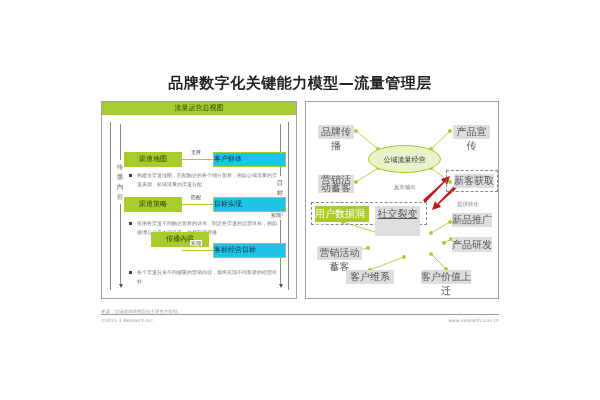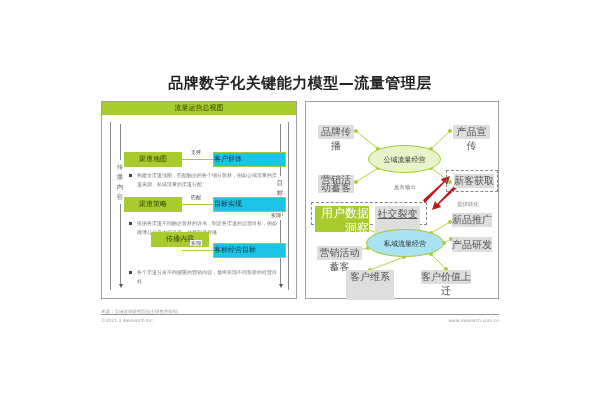--- a/index.html
+++ b/index.html
@@ -33,21 +33,21 @@
   .bullet { position: absolute; left: 26px; width: 150px; font-size: 5px; color: #777; line-height: 9px; padding-left: 9px; }
   .bullet::before { content: ""; position: absolute; left: 1px; top: 3px; width: 3px; height: 3px; background: #444; }
 
   
   .gray { position: absolute; background: #dedede; font-size: 10px; color: #555; text-align: center; }
   .ellipse { position: absolute; border-radius: 50%; font-size: 7px; text-align: center; color: #222; }
   .ell-public { left: 62px; top: 43px; width: 73px; height: 28px; line-height: 28px; background: #e8f3cc; border: 1px solid #a8cc2e; }
   .ell-private { left: 60px; top: 127px; width: 78px; height: 28px; line-height: 28px; background: #a9e3f2; border: 1px solid #a8cc2e; }
   .dashed { position: absolute; border: 1px dashed #888; }
   .small-label { position: absolute; font-size: 5.5px; color: #777; }
-  .user-insight { position: absolute; left: 9px; top: 104px; width: 54px; height: 26px; background: #a8cc2e; color: #fff; font-size: 12px; text-align: right; line-height: 15px; }
+  .user-insight { position: absolute; left: 9px; top: 104px; width: 54px; height: 16px; background: #a8cc2e; color: #fff; font-size: 10px; text-align: left; line-height: 15px; }
 
   svg.overlay { position: absolute; left: 0; top: 0; pointer-events: none; }
 
   .footer-src { position: absolute; left: 101px; top: 309px; font-size: 4.5px; color: #999; }
   .footer-line { position: absolute; left: 101px; top: 314px; width: 398px; height: 1px; background: #999; }
   .footer-copy { position: absolute; left: 101px; top: 318px; font-size: 4.5px; color: #999; }
   .footer-url { position: absolute; right: 101px; top: 318px; font-size: 4.5px; color: #999; }
 </style>
 </head>
 <body>
@@ -151,23 +151,22 @@
   <div class="gray" style="left:148px; top:72px; width:40px; height:14px; line-height:14px;">新客获取</div>
 
   <div class="small-label" style="left:88px; top:82px;">反向输出</div>
   <div class="small-label" style="left:151px; top:99px;">提供转化</div>
 
   <div class="dashed" style="left:5px; top:100px; width:116px; height:23px;"></div>
   <div class="user-insight">用户数据洞察</div>
   <div class="gray" style="left:69px; top:104px; width:45px; height:30px; line-height:15px;text-decoration:underline;">社交裂变</div>
 
   <div class="gray" style="left:146px; top:111px; width:40px; height:14px; line-height:14px;">新品推广</div>
-  <div class="ellipse ell-private">私域流量经营</div>
   <div class="gray" style="left:146px; top:135px; width:40px; height:15px; line-height:15px;">产品研发</div>
   <div class="gray" style="left:11px; top:144px; width:45px; height:14px; line-height:14px;">营销活动蓄客</div>
-  <div class="gray" style="left:40px; top:168px; width:48px; height:30px; line-height:14px;">客户维系</div>
+  <div class="gray" style="left:40px; top:168px; width:48px; height:14px; line-height:14px;">客户维系</div>
   <div class="gray" style="left:115px; top:168px; width:50px; height:14px; line-height:14px;">客户价值上迁</div>
 </div>
 
 <div class="footer-src">来源：艾瑞咨询研究院自主研究并绘制。</div>
 <div class="footer-line"></div>
 <div class="footer-copy">©2021.3 iResearch Inc.</div>
 <div class="footer-url">www.iresearch.com.cn</div>
 
 </body></html>

